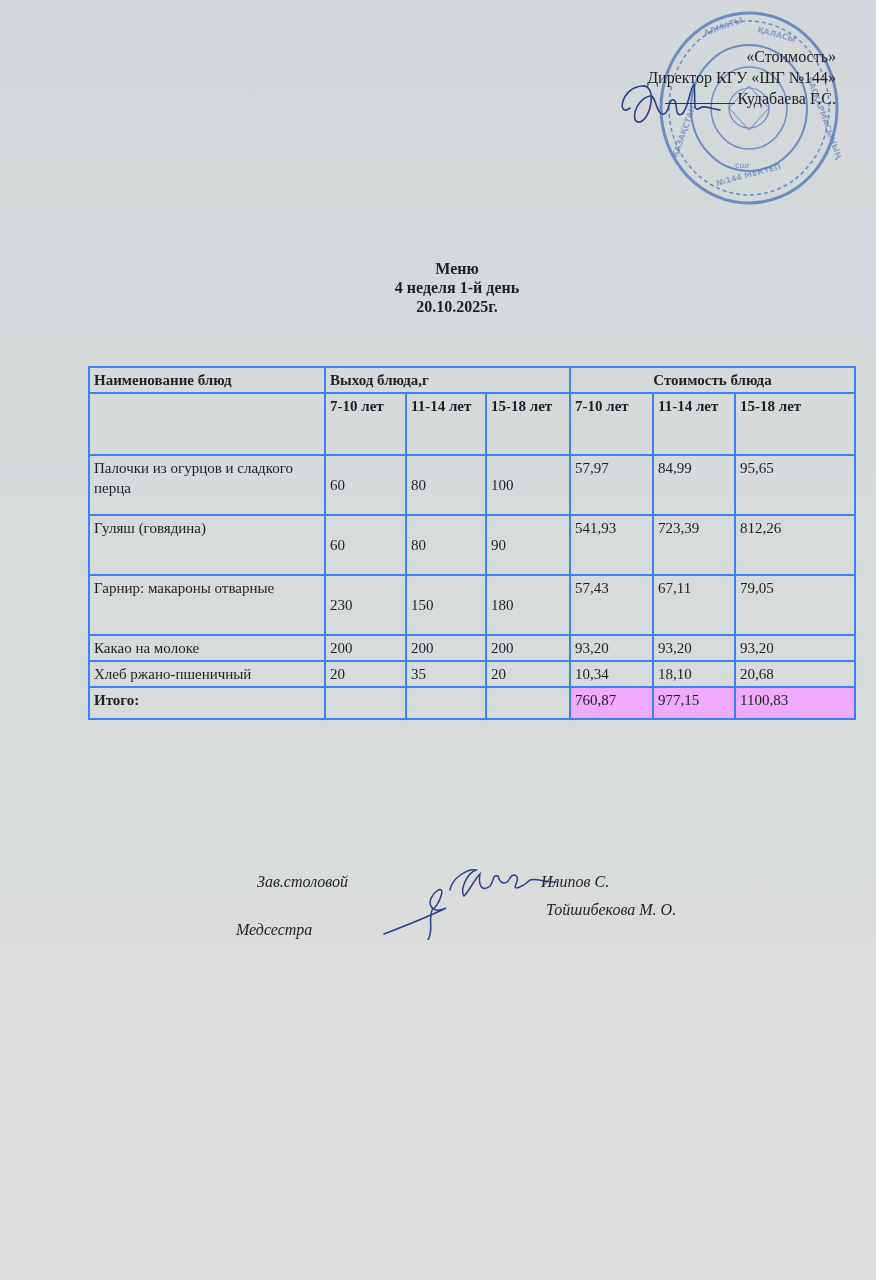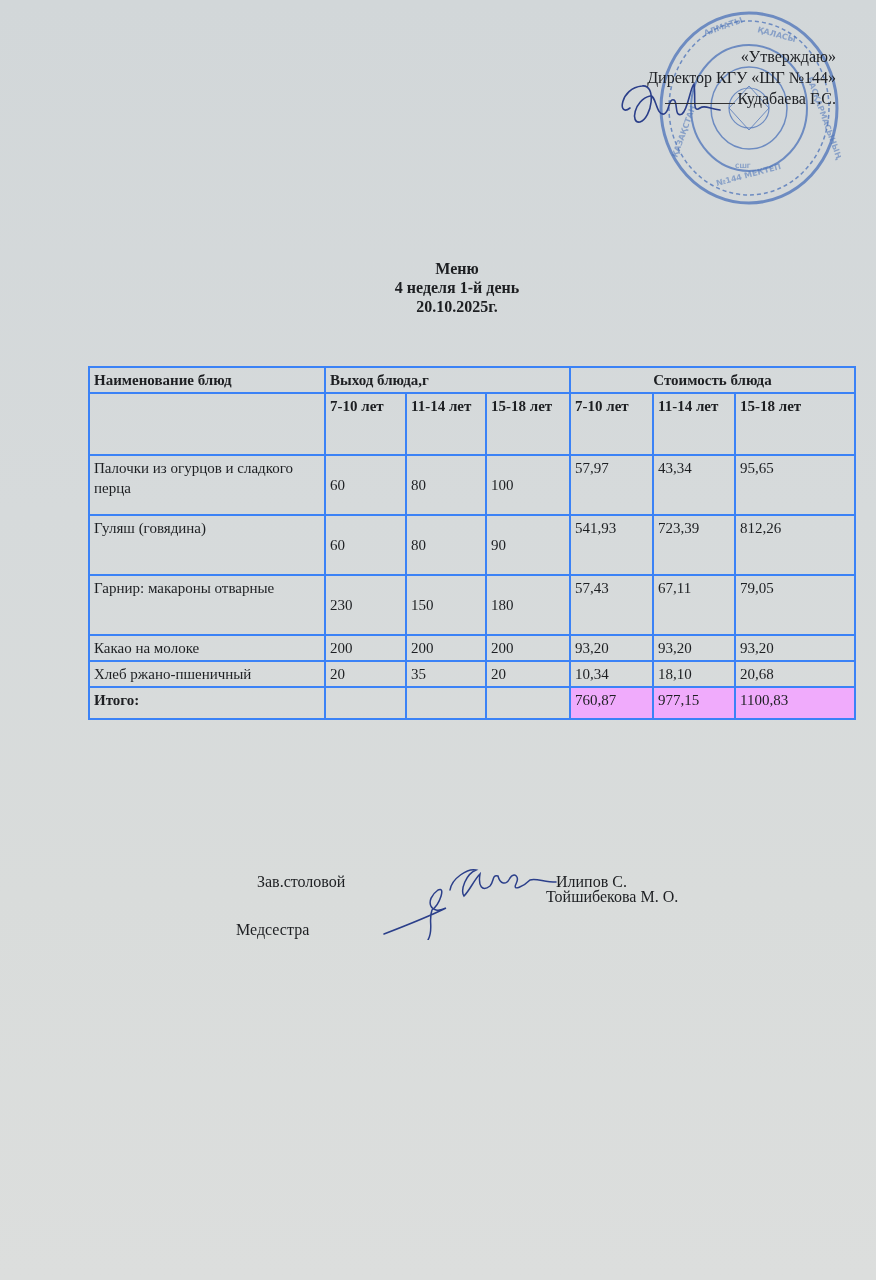--- a/index.html
+++ b/index.html
@@ -82,25 +82,26 @@
     .menu-table td.mid { vertical-align: middle; }
     .menu-table td.total-shaded { background: #f0abfc; }
     .menu-table .center { text-align: center; }
     
     .footer {
       position: absolute;
       left: 0; top: 872px;
       width: 736px; height: 70px;
       font-size: 16px;
       line-height: 20px;
+      font-style: italic;
     }
     .footer .f-left1 { position: absolute; left: 257px; top: 0; }
     .footer .f-left2 { position: absolute; left: 236px; top: 20px; margin-top: 28px; }
-    .footer .f-right1 { position: absolute; left: 556px; top: 0; }
-    .footer .f-right2 { position: absolute; left: 546px; top: 15px; }
+    .footer .f-right1 { position: absolute; left: 541px; top: 0; }
+    .footer .f-right2 { position: absolute; left: 546px; top: 28px; }
     .footer-sig {
       position: absolute;
       left: 380px; top: 860px;
       width: 180px; height: 80px;
     }
   </style>
 </head>
 <body>
 
 <div class="page">
@@ -122,21 +123,21 @@
       <text x="60" y="178" transform="rotate(-15 60 178)">№144 МЕКТЕП</text>
       <text x="78" y="160" font-size="6">СШГ</text>
     </g>
   </svg>
 
   <svg class="director-sig" viewBox="0 0 110 52">
     <path d="M18 30 C 5 40, 8 10, 30 8 C 45 6, 40 40, 28 44 C 18 46, 22 22, 38 18 C 44 16, 44 38, 52 36 C 58 34, 56 20, 62 22 C 66 24, 62 40, 70 36 C 76 32, 78 10, 82 6 C 84 20, 80 36, 88 30 C 92 27, 96 30, 108 32" fill="none" stroke="#2b3f8a" stroke-width="1.6" stroke-linecap="round"></path>
   </svg>
 
   <div class="approve">
-    <span class="line">«Утверждаю»</span>
+    <span class="line">«Стоимость»</span>
     <span class="line">Директор КГУ «ШГ №144»</span>
     <span class="line"><span class="sig-line"></span><span>Кудабаева Г.С.</span></span>
   </div>
 
   <div class="title-block">
     <div>Меню</div>
     <div>4 неделя 1-й день</div>
     <div>20.10.2025г.</div>
   </div>
 
@@ -165,21 +166,21 @@
       <th>11-14 лет</th>
       <th>15-18 лет</th>
     </tr>
 
     <tr class="row-2line">
       <td>Палочки из огурцов и сладкого перца</td>
       <td class="mid">60</td>
       <td class="mid">80</td>
       <td class="mid">100</td>
       <td>57,97</td>
-      <td>43,34</td>
+      <td>84,99</td>
       <td>95,65</td>
     </tr>
     <tr class="row-2line">
       <td>Гуляш (говядина)</td>
       <td class="mid">60</td>
       <td class="mid">80</td>
       <td class="mid">90</td>
       <td>541,93</td>
       <td>723,39</td>
       <td>812,26</td>

